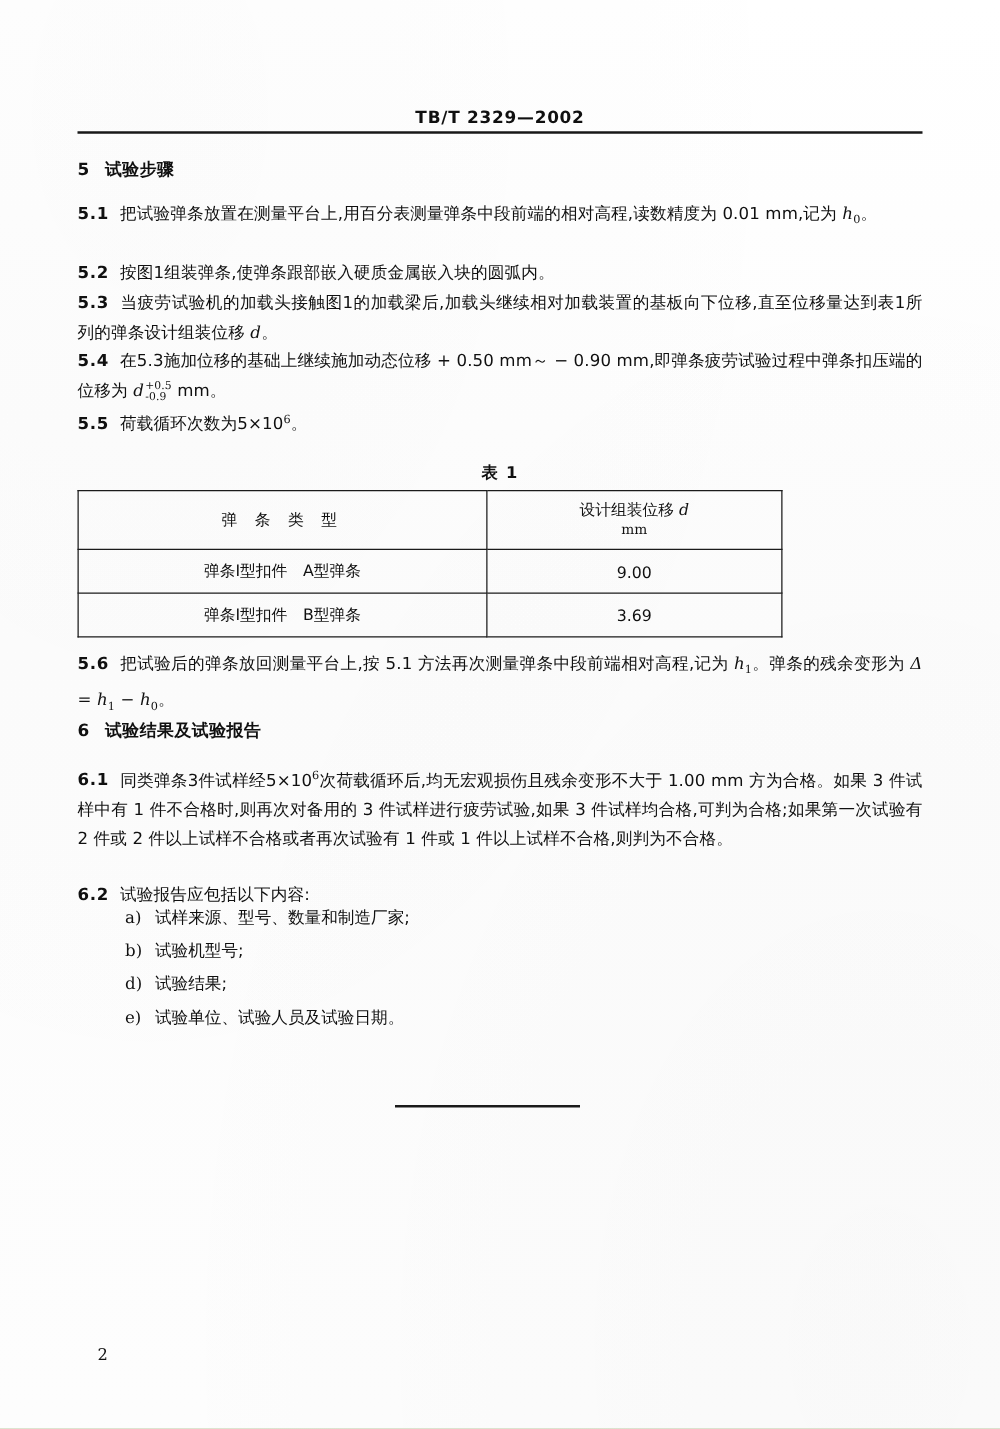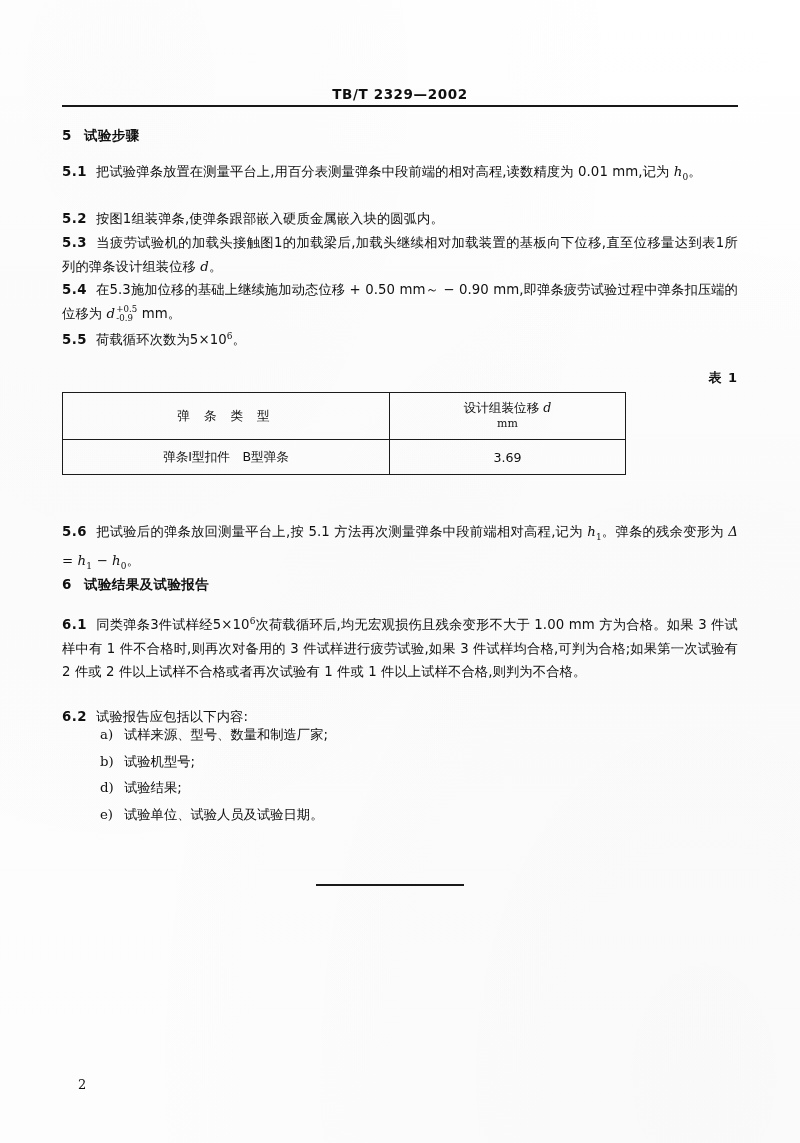--- a/index.html
+++ b/index.html
@@ -105,21 +105,21 @@
     margin-left: 1px;
   }
   .frac span { display: block; }
 
   
   .table-caption {
     position: absolute;
     left: 0;
     top: 369px;
     width: 676px;
-    text-align: right;
+    text-align: center;
     font-weight: bold;
     font-size: 13px;
     letter-spacing: 1px;
   }
   table.spec {
     position: absolute;
     left: 0;
     top: 392px;
     width: 564px;
     border-collapse: collapse;
@@ -220,20 +220,24 @@
         <tr>
           <td class="head left">
             <span class="spaced">弹 条 类 型</span>
           </td>
           <td class="head">
             <span>设计组装位移 </span><span class="m">d</span>
             <span class="unit">mm</span>
           </td>
         </tr>
         <tr>
+          <td class="left">弹条Ⅰ型扣件　A型弹条</td>
+          <td>9.00</td>
+        </tr>
+        <tr>
           <td class="left">弹条Ⅰ型扣件　B型弹条</td>
           <td>3.69</td>
         </tr>
       </tbody>
     </table>
 
     <div class="para" style="top:520px;">
       <span class="clause">5.6</span><span>把试验后的弹条放回测量平台上,按 5.1 方法再次测量弹条中段前端相对高程,记为 </span><span class="m">h</span><sub class="mi">1</sub><span>。弹条的残余变形为 </span><span class="m">Δ = h</span><sub class="mi">1</sub><span class="m"> − h</span><sub class="mi">0</sub><span>。</span>
     </div>
 

